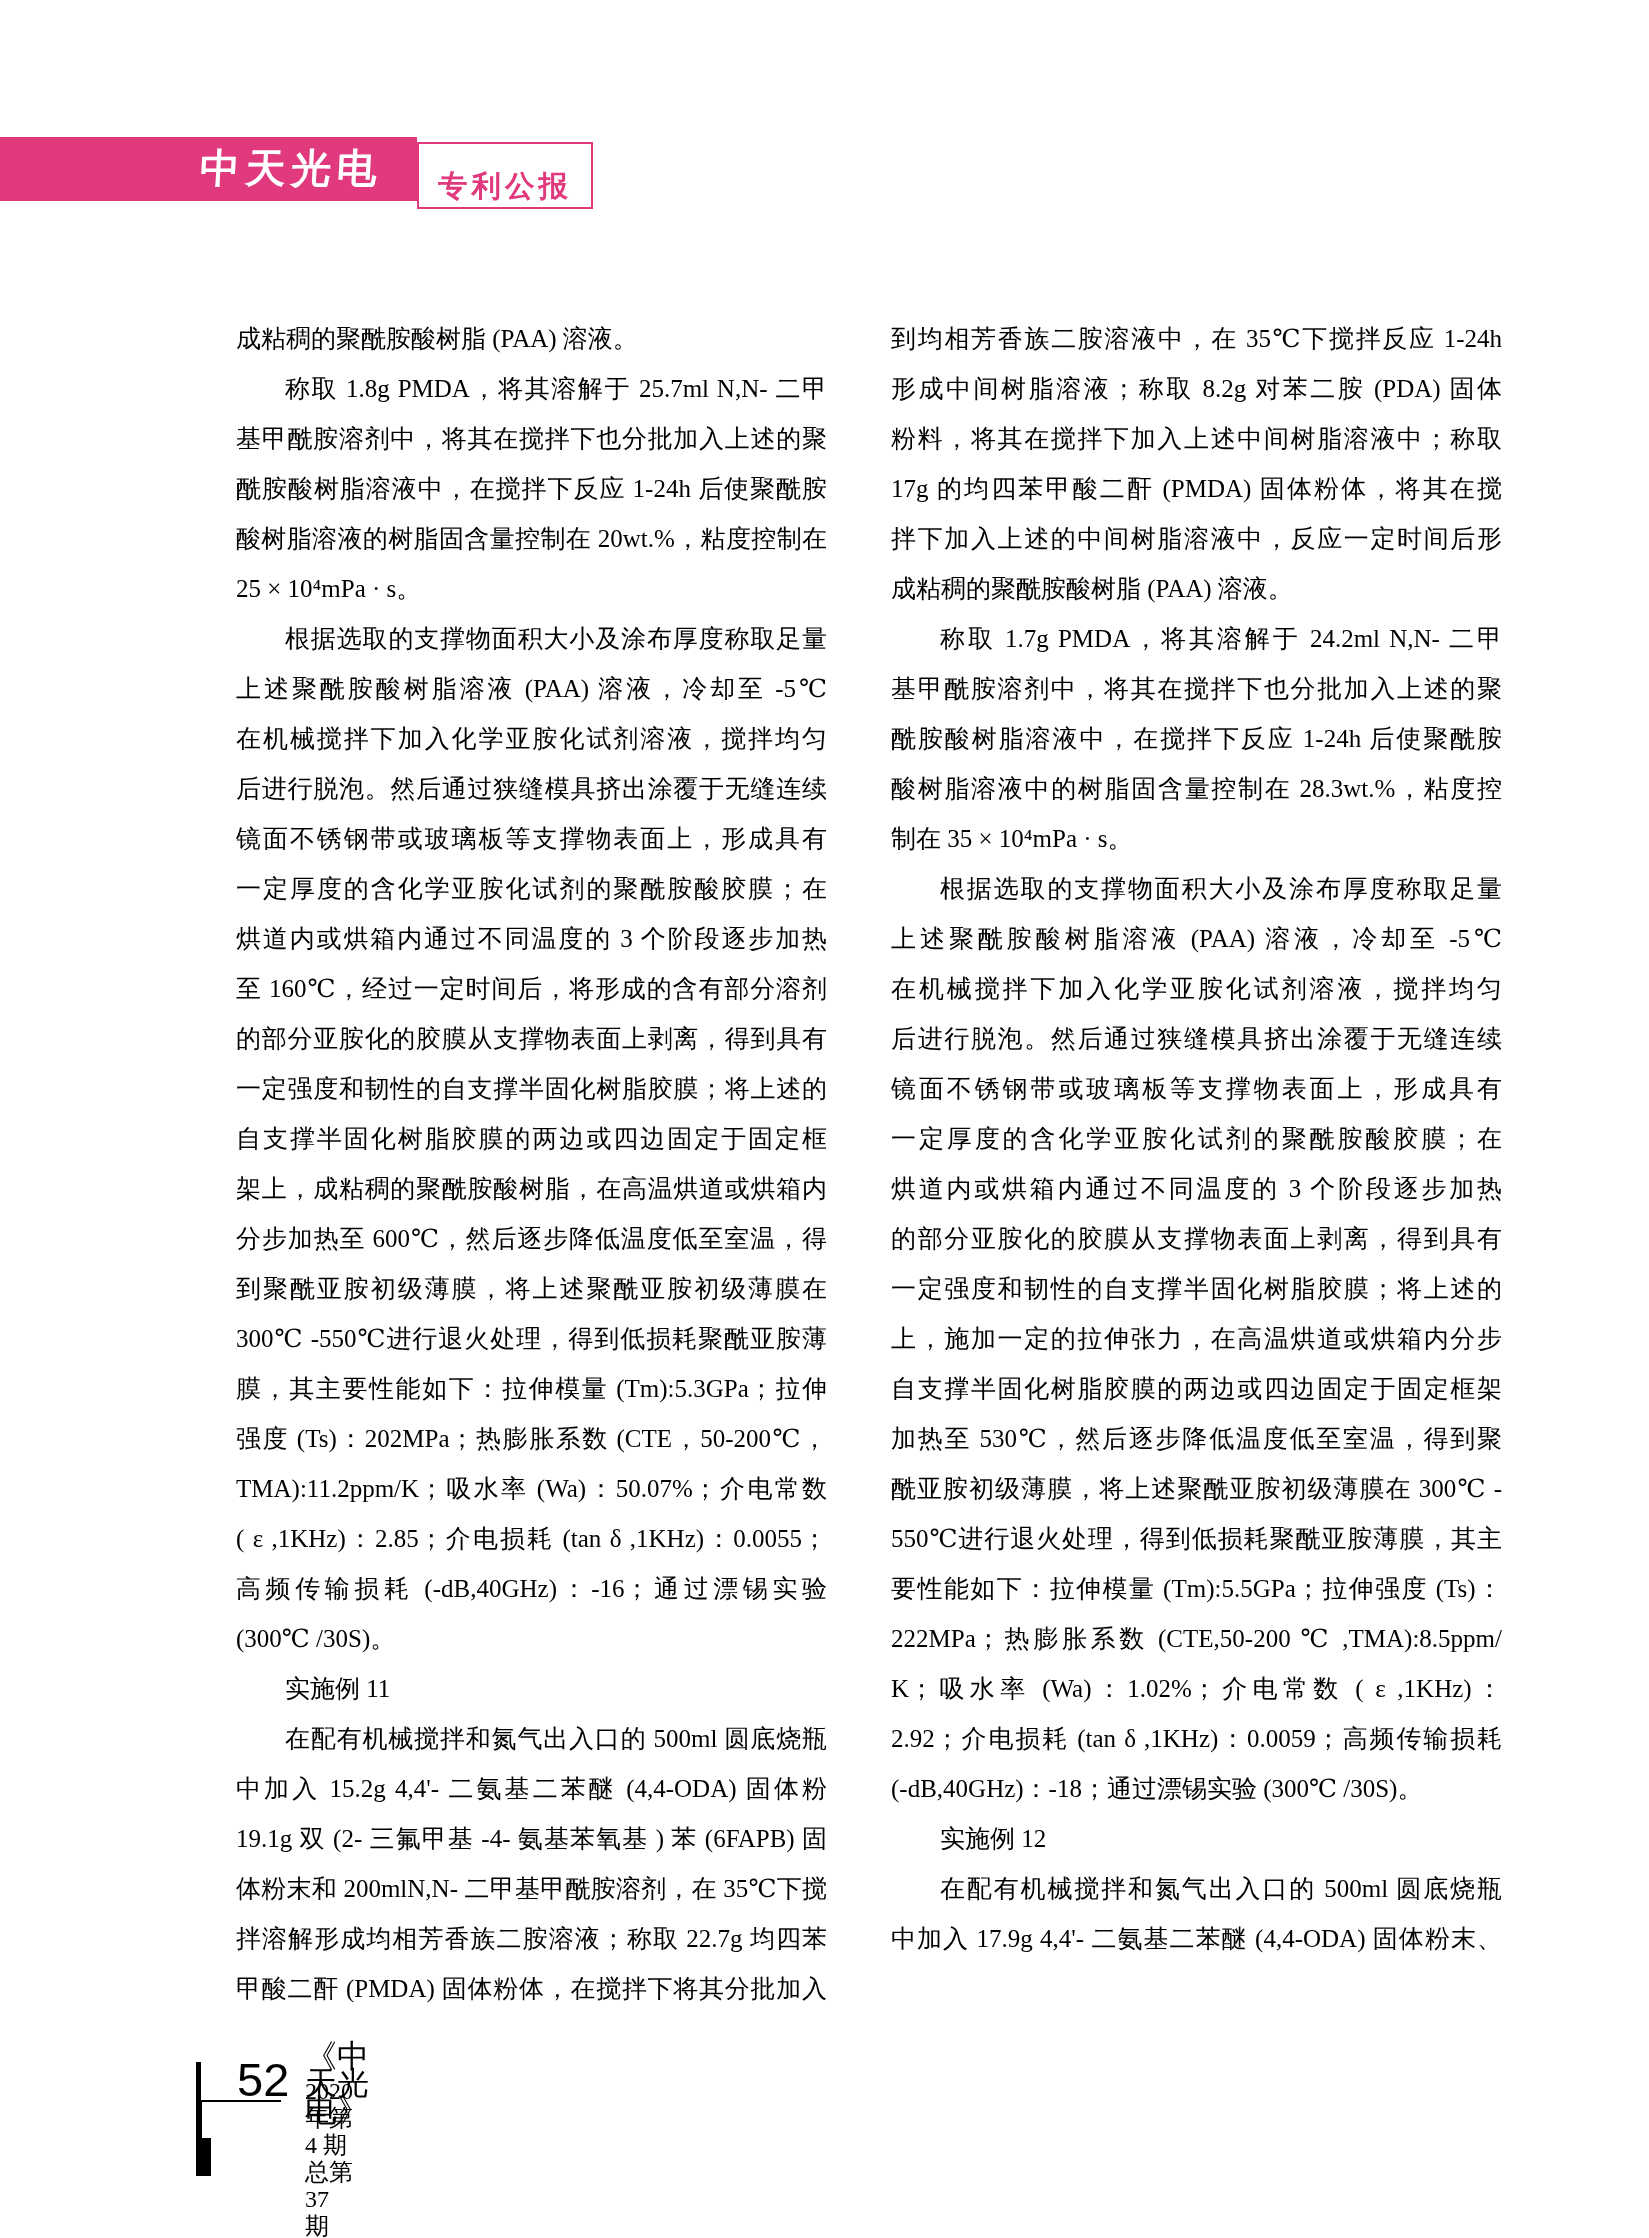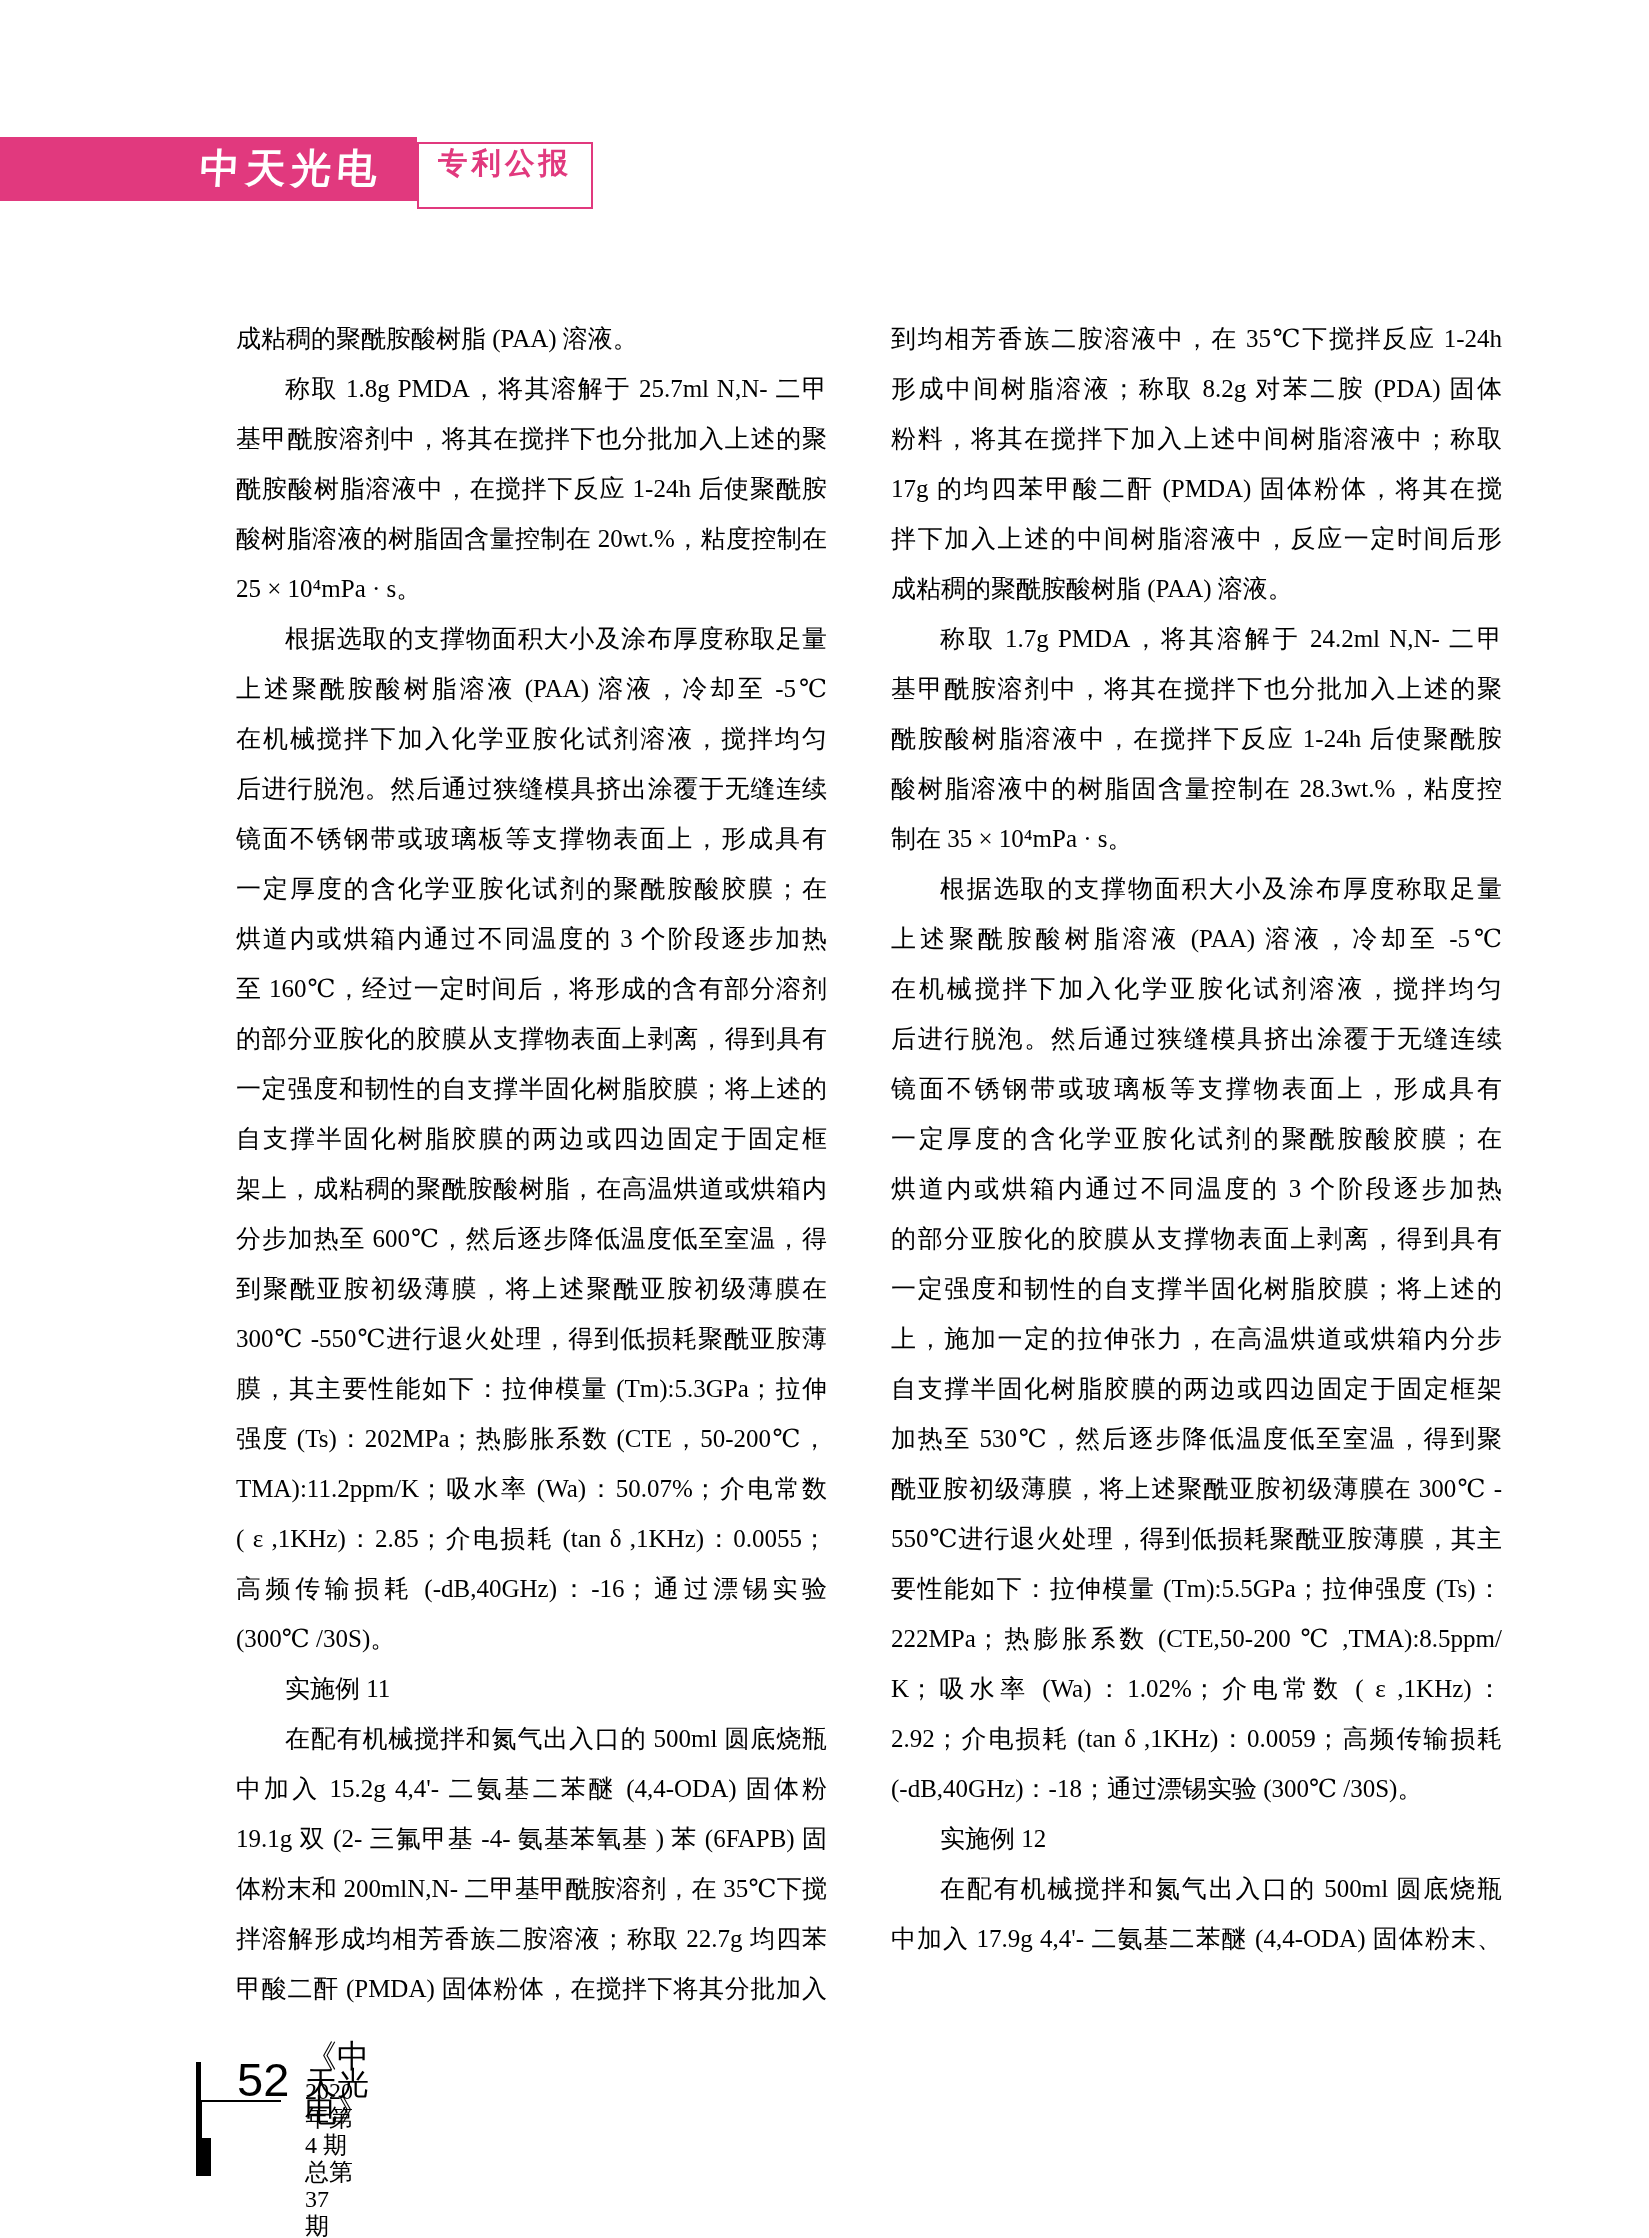--- a/index.html
+++ b/index.html
@@ -14,21 +14,21 @@
   }
   .brand {
     position:absolute; right:35px; top:0; height:64px; line-height:64px;
     font-size:40px; font-weight:bold; color:#ffffff; letter-spacing:5.6px;
     font-family:"Liberation Serif","DejaVu Serif",serif;
     transform:skewX(-3deg);
   }
   .badge-box {
     position:absolute; left:417px; top:142px; width:176px; height:67px;
     background:#ffffff; border-width:2.4px; border-style:solid; box-sizing:border-box;
-    display:flex; align-items:flex-start; justify-content:center;
+    display:flex; align-items:flex-end; justify-content:center;
   }
   .badge-label {
     font-size:29.5px; font-weight:bold; letter-spacing:4px;
     font-family:"Liberation Sans","DejaVu Sans",sans-serif;
   }
   
   .col {
     position:absolute; top:314px; font-size:25px; line-height:50px;
     text-align:justify;
     margin-left:40px;

